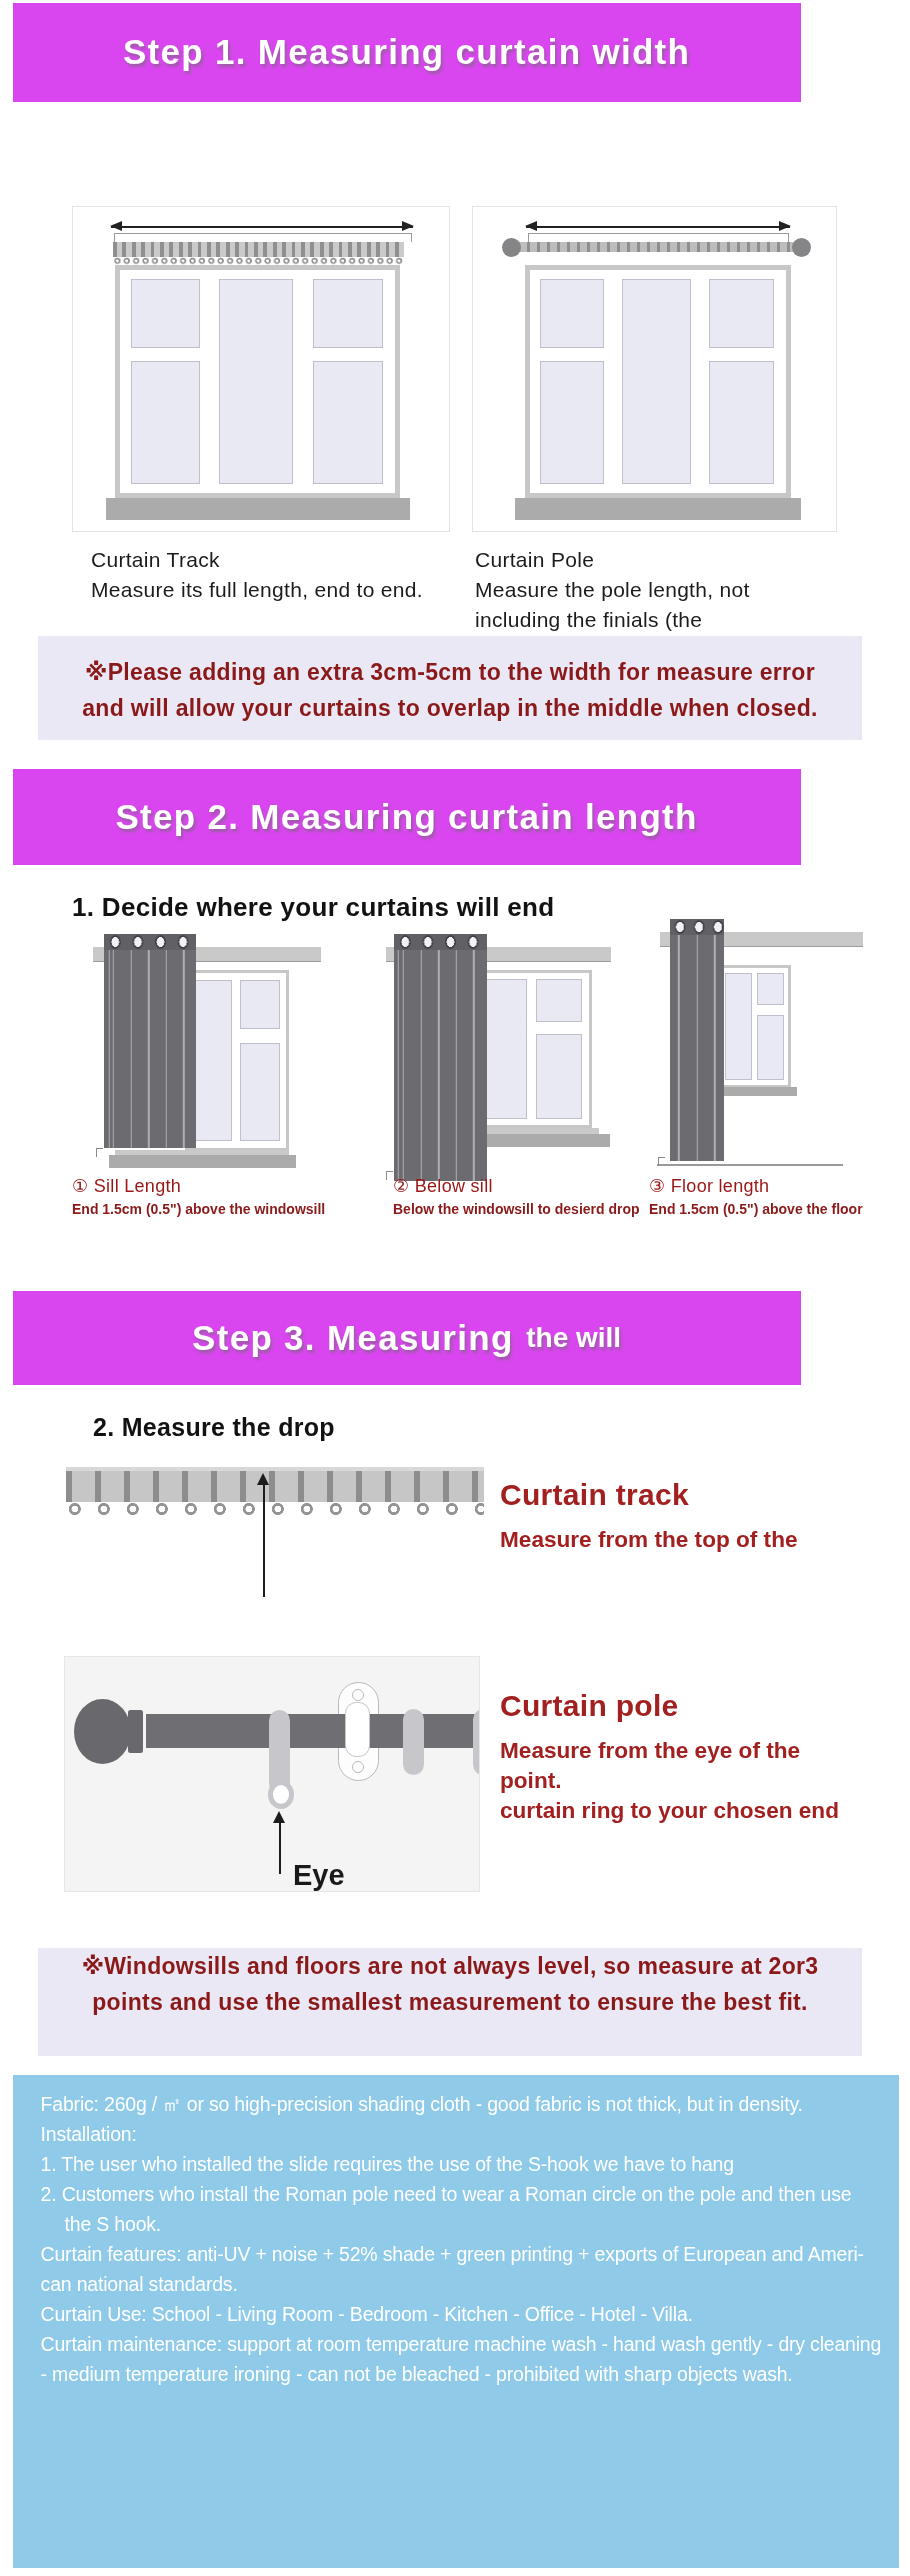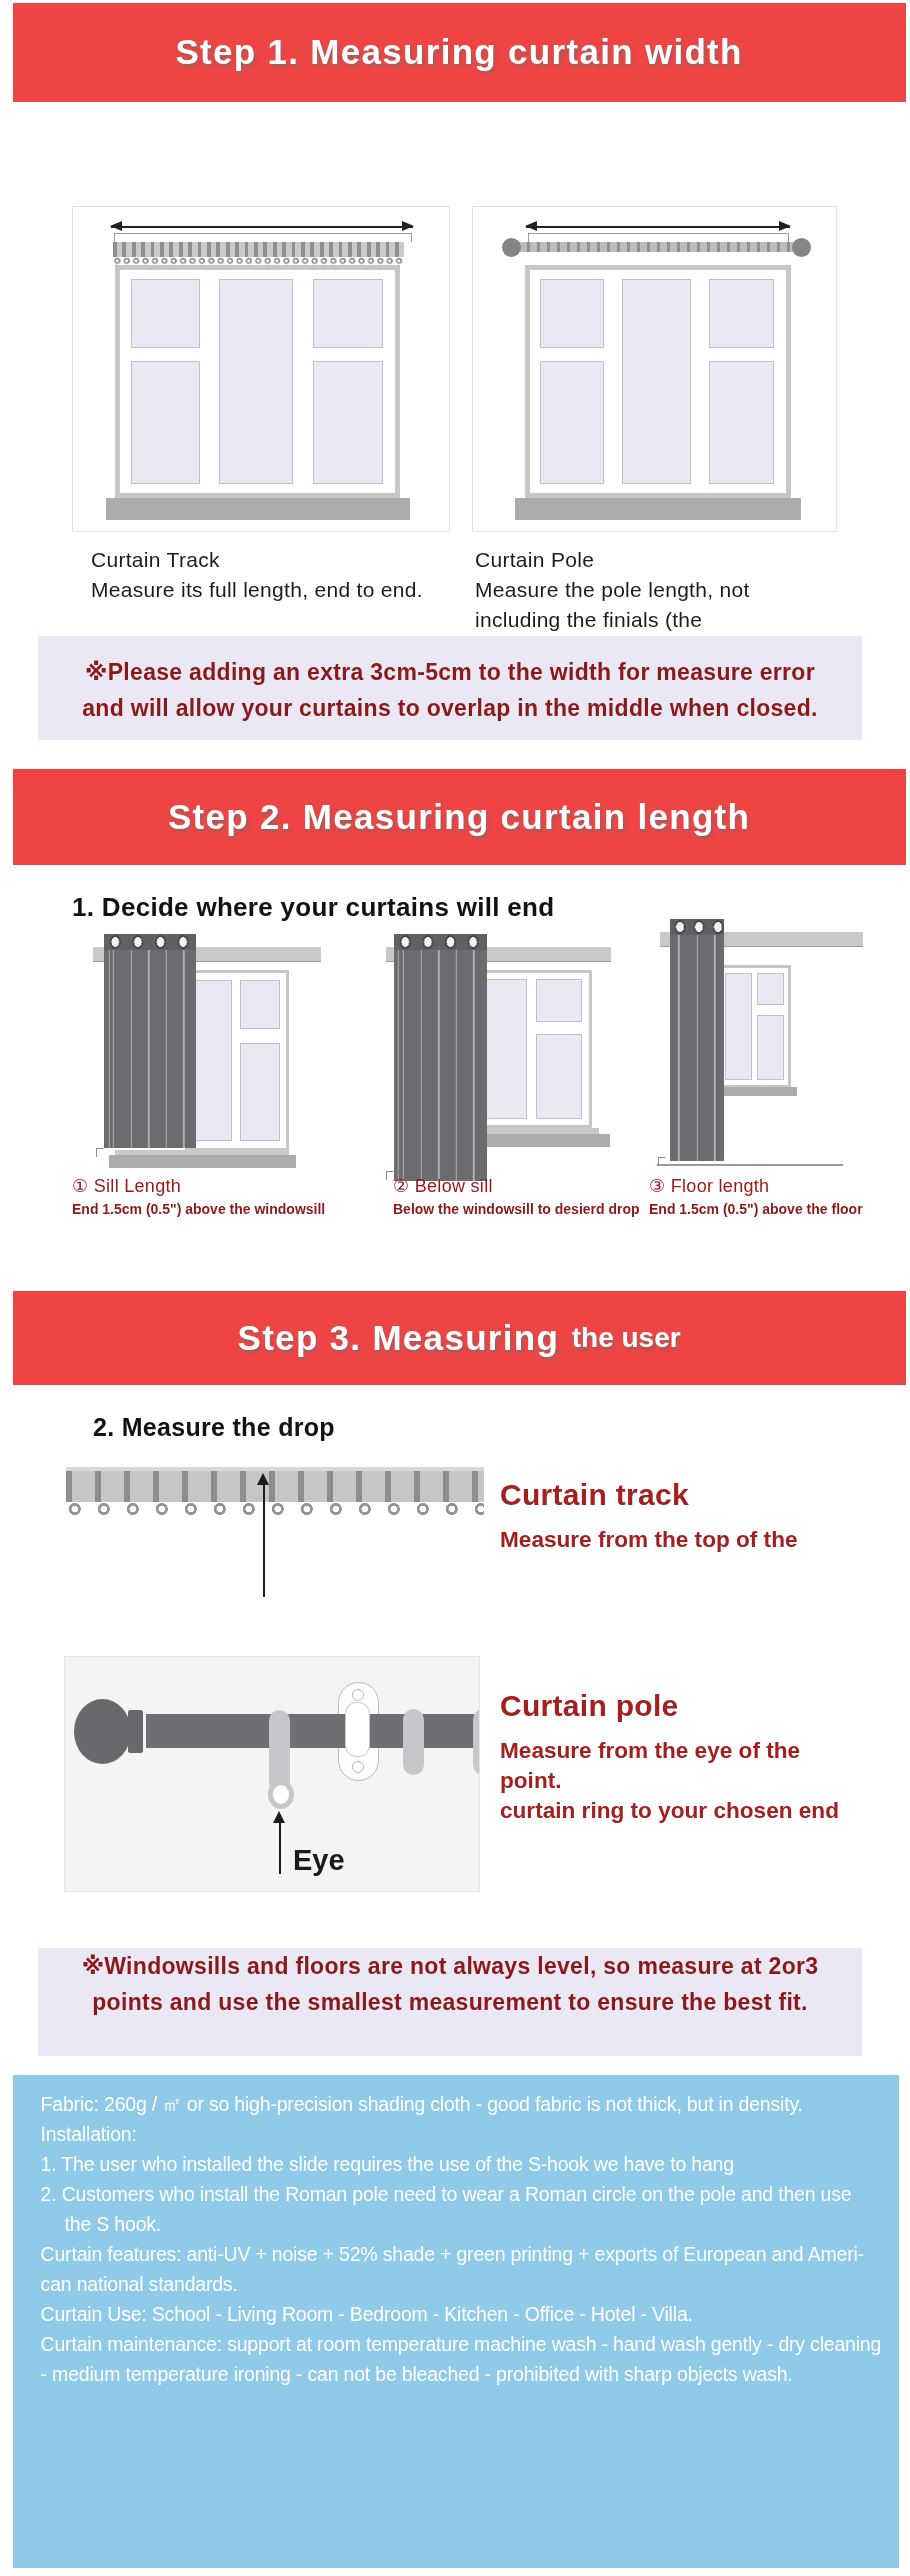--- a/index.html
+++ b/index.html
@@ -1,21 +1,21 @@
 <!DOCTYPE html>
 <html style="font-size:10px"><head>
 <meta charset="utf-8">
 <style>
   html,body{margin:0;padding:0;background:#fff;}
   .page{position:relative;width:910px;height:2576px;background:#ffffff;overflow:hidden;
         font-family:"Liberation Sans","DejaVu Sans",sans-serif;color:#1a1a1a;}
   .abs{position:absolute;}
 
   
-  .banner{position:absolute;left:12.6px;width:893px;background:#ef4444;color:#ffffff;
+  .banner{position:absolute;left:12.6px;width:788px;background:#d946ef;color:#ffffff;
           display:flex;align-items:center;justify-content:center;font-weight:bold;
           letter-spacing:1.3px;text-shadow:1.9px 2.5px 2.5px rgba(110,110,110,.55);}
   .banner .t-main{font-size:35px;}
   .banner .t-sub{font-size:28px;margin-left:12.6px;letter-spacing:0;}
 
   
   .intro{font-size:21.4px;line-height:30px;letter-spacing:0.3px;word-spacing:1.9px;color:#151515;}
   .cap{font-size:21px;line-height:30px;letter-spacing:0.3px;color:#1c1c1c;}
   .note{position:absolute;left:38px;width:824px;background:#E9E8F4;color:#8B1919;
         font-weight:bold;font-size:23px;line-height:36px;text-align:center;letter-spacing:0.3px;}
@@ -69,21 +69,21 @@
         border-left:6.3px solid transparent;border-right:6.3px solid transparent;border-bottom:12px solid #1c1c1c;}
   .pole-panel{position:absolute;background:#f4f4f5;border:0.6px solid #e6e6e9;overflow:hidden;}
   .bigpole{position:absolute;background:#6E6E73;}
   .bigfinial{position:absolute;background:#68686D;border-radius:50%;}
   .collar{position:absolute;background:#68686D;border-radius:2.5px;}
   .polering{position:absolute;width:21.4px;background:#C7C7CB;border-radius:10.7px;}
   .eyecircle{position:absolute;width:16.4px;height:19px;border:5.7px solid #C7C7CB;border-radius:50%;background:#fff;box-sizing:content-box;}
   .wbracket{position:absolute;background:#fdfdfd;border:1.9px solid #b9b9bd;border-radius:21.4px;}
   .screw{position:absolute;width:10px;height:10px;border:1.9px solid #b9b9bd;border-radius:50%;background:#fff;}
   .slot{position:absolute;background:#ffffff;border:1.9px solid #c6c6ca;border-radius:11.3px;}
-  .eye-label{position:absolute;font-weight:bold;font-size:29px;color:#1a1a1a;}
+  .eye-label{position:absolute;font-weight:bold;font-size:29px;color:#1a1a1a;margin-top:15px;}
 
   
   .details{position:absolute;left:12.6px;top:2075px;width:886px;height:493px;background:#90CAE9;
         color:#ffffff;font-size:19.5px;line-height:30px;letter-spacing:-0.2px;
         padding:14px 5px 0 28px;box-sizing:border-box;overflow:hidden;white-space:nowrap;}
   .dline{height:30px;}
   .indent{padding-left:24px;}
 </style>
 </head>
 <body>
@@ -200,21 +200,21 @@
     <div class="opt-label">② Below sill</div>
     <div class="opt-desc" style="margin-top:4.4px;">Below the windowsill to desierd drop</div>
   </div>
   <div class="abs" style="left:649px;top:1175px;">
     <div class="opt-label">③ Floor length</div>
     <div class="opt-desc" style="margin-top:4.4px;">End 1.5cm (0.5") above the floor</div>
   </div>
 
   <div class="banner" style="top:1291px;height:94px;">
     <span class="t-main">Step 3. Measuring</span>
-    <span class="t-sub">the user</span>
+    <span class="t-sub">the will</span>
   </div>
 
   <div class="abs h-black" style="left:93px;top:1413px;font-size:25px;">2. Measure the drop</div>
 
   <div>
     <div class="bigtrack abs" style="left:66px;top:1467px;width:418px;height:35px;"></div>
     <div class="bigrings abs" style="left:66px;top:1502px;width:418px;height:17px;"></div>
     <div class="uparrow abs" style="left:263px;top:1484px;height:113px;"></div>
   </div>
   <div class="abs red-h" style="left:500px;top:1478px;">Curtain track</div>

